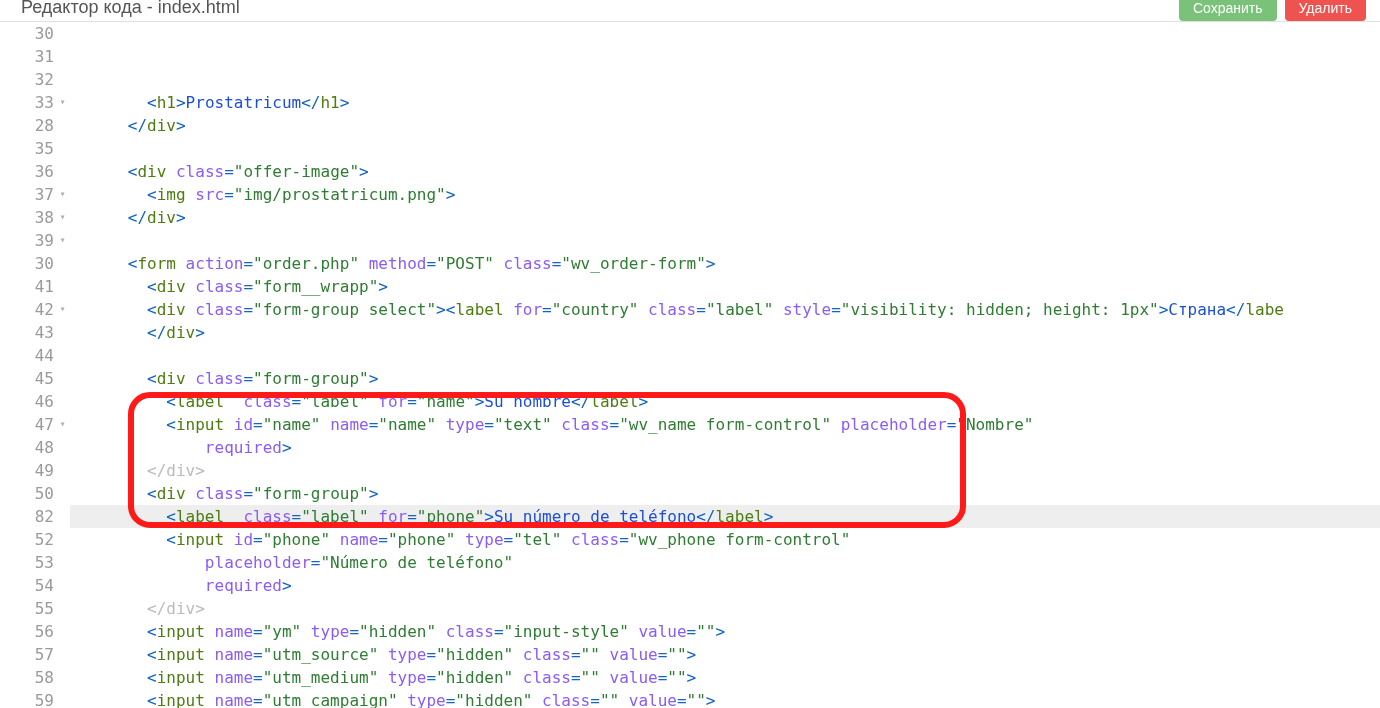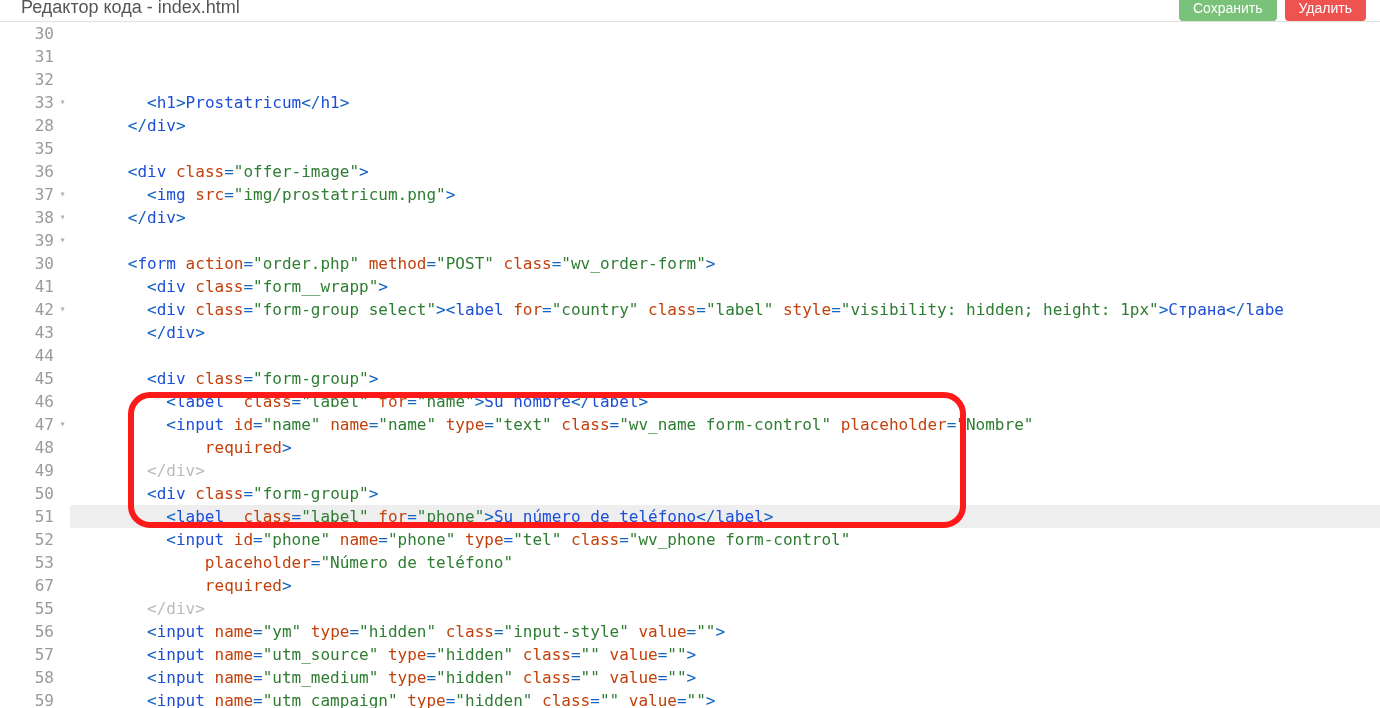--- a/index.html
+++ b/index.html
@@ -68,22 +68,22 @@
   flex: 1;
   white-space: pre;
   position: relative;
 }
 .code .ln {
   height: 23px;
 }
 .hl-line {
   background: #eeeeee;
 }
-.tag { color: #1d4ed8; text-align: center; }
-.attr { color: #c2410c; }
+.tag { color: #4d7c0f; text-align: center; }
+.attr { color: #8b5cf6; }
 .str { color: #2e7d32; }
 .txt { color: #1d4ed8; }
 .invis { color: #bbb; }
 .pun { color: #1565c0; }
 .annotation-box {
   position: absolute;
   border: 6px solid #ff1a1a;
   border-radius: 22px;
   pointer-events: none;
 }
@@ -115,24 +115,24 @@
       <div class="gl">41</div>
       <div class="gl fold">42</div>
       <div class="gl">43</div>
       <div class="gl">44</div>
       <div class="gl">45</div>
       <div class="gl">46</div>
       <div class="gl fold">47</div>
       <div class="gl">48</div>
       <div class="gl">49</div>
       <div class="gl">50</div>
-      <div class="gl">51</div>
+      <div class="gl">82</div>
       <div class="gl">52</div>
       <div class="gl">53</div>
-      <div class="gl">67</div>
+      <div class="gl">54</div>
       <div class="gl">55</div>
       <div class="gl">56</div>
       <div class="gl">57</div>
       <div class="gl">58</div>
       <div class="gl">59</div>
     </div>
   <div class="code" id="code">
     
   <div class="ln"><span class="invis">        </span><span class="pun">&lt;</span><span class="tag">h1</span><span class="pun">&gt;</span><span class="txt">Prostatricum</span><span class="pun">&lt;/</span><span class="tag">h1</span><span class="pun">&gt;</span></div><div class="ln"><span class="invis">      </span><span class="pun">&lt;/</span><span class="tag">div</span><span class="pun">&gt;</span></div><div class="ln"><span class="invis"></span></div><div class="ln"><span class="invis">      </span><span class="pun">&lt;</span><span class="tag">div</span><span class="txt"> </span><span class="attr">class</span><span class="pun">=</span><span class="str">"offer-image"</span><span class="pun">&gt;</span></div><div class="ln"><span class="invis">        </span><span class="pun">&lt;</span><span class="tag">img</span><span class="txt"> </span><span class="attr">src</span><span class="pun">=</span><span class="str">"img/prostatricum.png"</span><span class="pun">&gt;</span></div><div class="ln"><span class="invis">      </span><span class="pun">&lt;/</span><span class="tag">div</span><span class="pun">&gt;</span></div><div class="ln"><span class="invis"></span></div><div class="ln"><span class="invis">      </span><span class="pun">&lt;</span><span class="tag">form</span><span class="txt"> </span><span class="attr">action</span><span class="pun">=</span><span class="str">"order.php"</span><span class="txt"> </span><span class="attr">method</span><span class="pun">=</span><span class="str">"POST"</span><span class="txt"> </span><span class="attr">class</span><span class="pun">=</span><span class="str">"wv_order-form"</span><span class="pun">&gt;</span></div><div class="ln"><span class="invis">        </span><span class="pun">&lt;</span><span class="tag">div</span><span class="txt"> </span><span class="attr">class</span><span class="pun">=</span><span class="str">"form__wrapp"</span><span class="pun">&gt;</span></div><div class="ln"><span class="invis">        </span><span class="pun">&lt;</span><span class="tag">div</span><span class="txt"> </span><span class="attr">class</span><span class="pun">=</span><span class="str">"form-group select"</span><span class="pun">&gt;</span><span class="pun">&lt;</span><span class="tag">label</span><span class="txt"> </span><span class="attr">for</span><span class="pun">=</span><span class="str">"country"</span><span class="txt"> </span><span class="attr">class</span><span class="pun">=</span><span class="str">"label"</span><span class="txt"> </span><span class="attr">style</span><span class="pun">=</span><span class="str">"visibility: hidden; height: 1px"</span><span class="pun">&gt;</span><span class="txt">Страна</span><span class="pun">&lt;/</span><span class="tag">labe</span></div><div class="ln"><span class="invis">        </span><span class="pun">&lt;/</span><span class="tag">div</span><span class="pun">&gt;</span></div><div class="ln"><span class="invis"></span></div><div class="ln"><span class="invis">        </span><span class="pun">&lt;</span><span class="tag">div</span><span class="txt"> </span><span class="attr">class</span><span class="pun">=</span><span class="str">"form-group"</span><span class="pun">&gt;</span></div><div class="ln"><span class="invis">          </span><span class="pun">&lt;</span><span class="tag">label</span><span class="txt">  </span><span class="attr">class</span><span class="pun">=</span><span class="str">"label"</span><span class="txt"> </span><span class="attr">for</span><span class="pun">=</span><span class="str">"name"</span><span class="pun">&gt;</span><span class="txt">Su nombre</span><span class="pun">&lt;/</span><span class="tag">label</span><span class="pun">&gt;</span></div><div class="ln"><span class="invis">          </span><span class="pun">&lt;</span><span class="tag">input</span><span class="txt"> </span><span class="attr">id</span><span class="pun">=</span><span class="str">"name"</span><span class="txt"> </span><span class="attr">name</span><span class="pun">=</span><span class="str">"name"</span><span class="txt"> </span><span class="attr">type</span><span class="pun">=</span><span class="str">"text"</span><span class="txt"> </span><span class="attr">class</span><span class="pun">=</span><span class="str">"wv_name form-control"</span><span class="txt"> </span><span class="attr">placeholder</span><span class="pun">=</span><span class="str">"Nombre"</span></div><div class="ln"><span class="invis">              </span><span class="attr">required</span><span class="pun">&gt;</span></div><div class="ln"><span class="invis">        </span><span class="invis">&lt;/div&gt;</span></div><div class="ln"><span class="invis">        </span><span class="pun">&lt;</span><span class="tag">div</span><span class="txt"> </span><span class="attr">class</span><span class="pun">=</span><span class="str">"form-group"</span><span class="pun">&gt;</span></div><div class="ln hl-line"><span class="invis">          </span><span class="pun">&lt;</span><span class="tag">label</span><span class="txt">  </span><span class="attr">class</span><span class="pun">=</span><span class="str">"label"</span><span class="txt"> </span><span class="attr">for</span><span class="pun">=</span><span class="str">"phone"</span><span class="pun">&gt;</span><span class="txt">Su número de teléfono</span><span class="pun">&lt;/</span><span class="tag">label</span><span class="pun">&gt;</span></div><div class="ln"><span class="invis">          </span><span class="pun">&lt;</span><span class="tag">input</span><span class="txt"> </span><span class="attr">id</span><span class="pun">=</span><span class="str">"phone"</span><span class="txt"> </span><span class="attr">name</span><span class="pun">=</span><span class="str">"phone"</span><span class="txt"> </span><span class="attr">type</span><span class="pun">=</span><span class="str">"tel"</span><span class="txt"> </span><span class="attr">class</span><span class="pun">=</span><span class="str">"wv_phone form-control"</span></div><div class="ln"><span class="invis">              </span><span class="attr">placeholder</span><span class="pun">=</span><span class="str">"Número de teléfono"</span></div><div class="ln"><span class="invis">              </span><span class="attr">required</span><span class="pun">&gt;</span></div><div class="ln"><span class="invis">        </span><span class="invis">&lt;/div&gt;</span></div><div class="ln"><span class="invis">        </span><span class="pun">&lt;</span><span class="tag">input</span><span class="txt"> </span><span class="attr">name</span><span class="pun">=</span><span class="str">"ym"</span><span class="txt"> </span><span class="attr">type</span><span class="pun">=</span><span class="str">"hidden"</span><span class="txt"> </span><span class="attr">class</span><span class="pun">=</span><span class="str">"input-style"</span><span class="txt"> </span><span class="attr">value</span><span class="pun">=</span><span class="str">""</span><span class="pun">&gt;</span></div><div class="ln"><span class="invis">        </span><span class="pun">&lt;</span><span class="tag">input</span><span class="txt"> </span><span class="attr">name</span><span class="pun">=</span><span class="str">"utm_source"</span><span class="txt"> </span><span class="attr">type</span><span class="pun">=</span><span class="str">"hidden"</span><span class="txt"> </span><span class="attr">class</span><span class="pun">=</span><span class="str">""</span><span class="txt"> </span><span class="attr">value</span><span class="pun">=</span><span class="str">""</span><span class="pun">&gt;</span></div><div class="ln"><span class="invis">        </span><span class="pun">&lt;</span><span class="tag">input</span><span class="txt"> </span><span class="attr">name</span><span class="pun">=</span><span class="str">"utm_medium"</span><span class="txt"> </span><span class="attr">type</span><span class="pun">=</span><span class="str">"hidden"</span><span class="txt"> </span><span class="attr">class</span><span class="pun">=</span><span class="str">""</span><span class="txt"> </span><span class="attr">value</span><span class="pun">=</span><span class="str">""</span><span class="pun">&gt;</span></div><div class="ln"><span class="invis">        </span><span class="pun">&lt;</span><span class="tag">input</span><span class="txt"> </span><span class="attr">name</span><span class="pun">=</span><span class="str">"utm_campaign"</span><span class="txt"> </span><span class="attr">type</span><span class="pun">=</span><span class="str">"hidden"</span><span class="txt"> </span><span class="attr">class</span><span class="pun">=</span><span class="str">""</span><span class="txt"> </span><span class="attr">value</span><span class="pun">=</span><span class="str">""</span><span class="pun">&gt;</span></div><div class="annotation-box" id="annot" style="top: 370px; left: 58px; width: 838px; height: 136px;"></div></div>
 </div>

